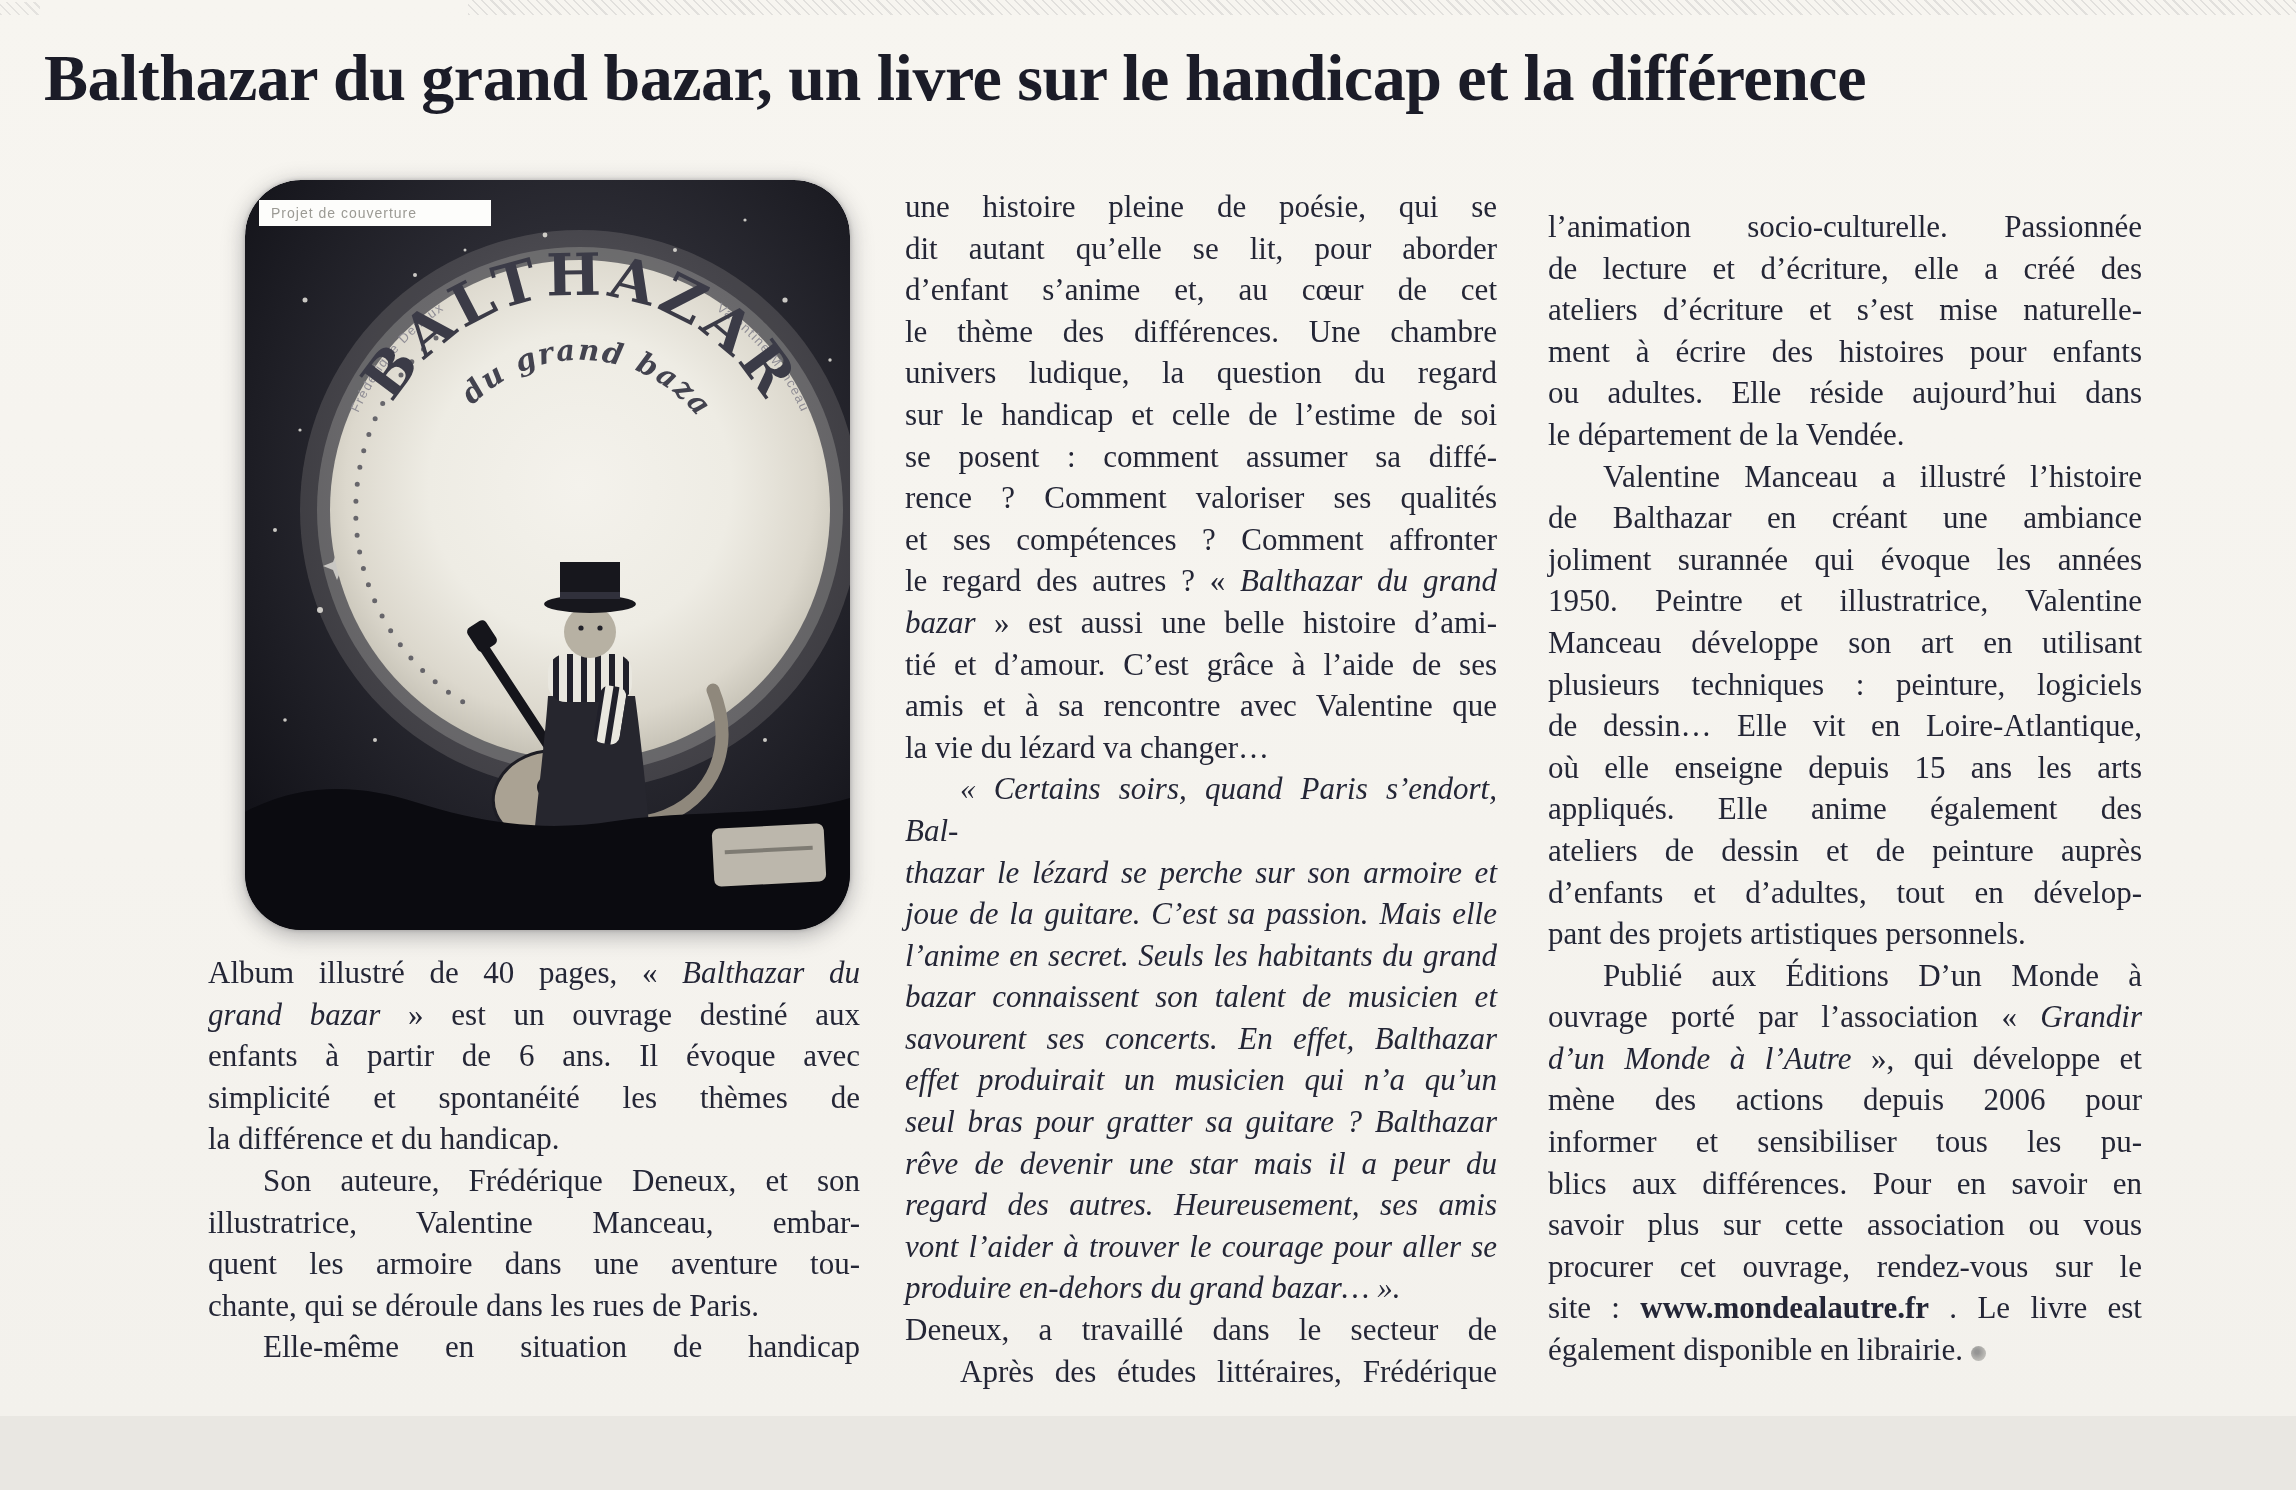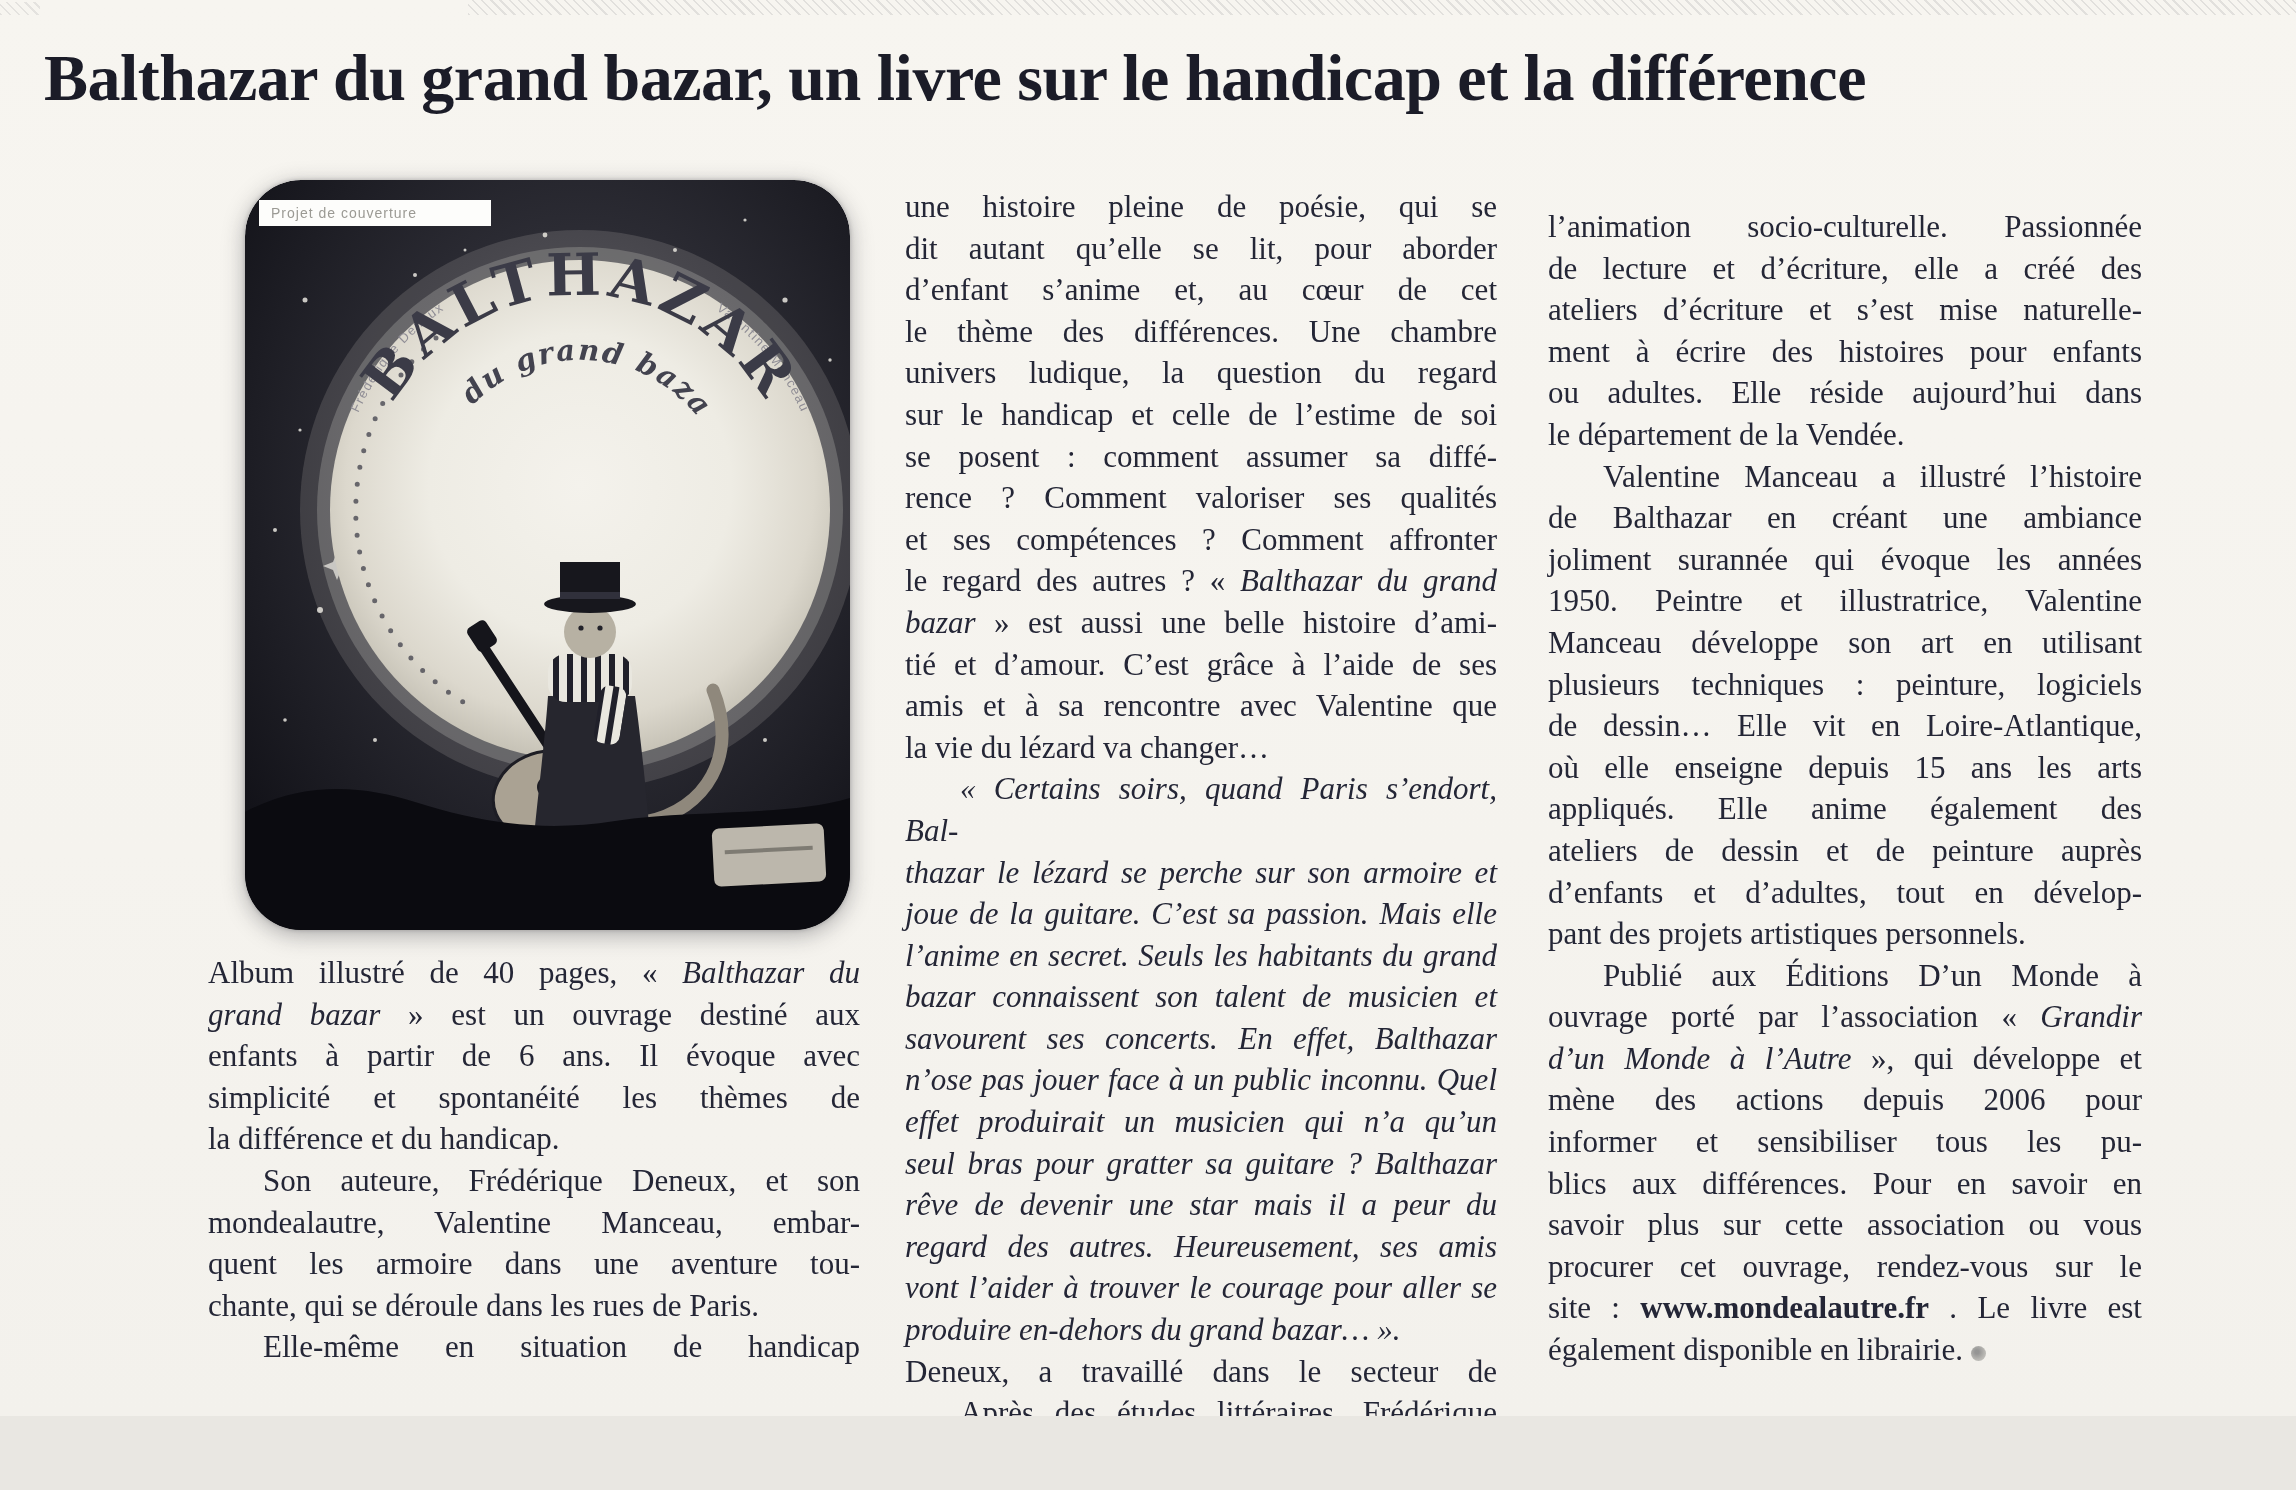--- a/index.html
+++ b/index.html
@@ -157,21 +157,21 @@
   <div id="col-1" class="col">
       <div class="para">
         <div class="line">Album illustré de 40 pages, « <i>Balthazar du</i></div>
         <div class="line"><i>grand bazar</i> » est un ouvrage destiné aux</div>
         <div class="line">enfants à partir de 6 ans. Il évoque avec</div>
         <div class="line">simplicité et spontanéité les thèmes de</div>
         <div class="line noj">la différence et du handicap.</div>
       </div>
       <div class="para">
         <div class="line ind">Son auteure, Frédérique Deneux, et son</div>
-        <div class="line">mondealautre, Valentine Manceau, embar-</div>
+        <div class="line">illustratrice, Valentine Manceau, embar-</div>
         <div class="line">quent les armoire dans une aventure tou-</div>
         <div class="line noj">chante, qui se déroule dans les rues de Paris.</div>
       </div>
       <div class="para">
         <div class="line ind">Elle-même en situation de handicap</div>
       </div>
     </div>
   <div id="col-2" class="col">
       <div class="para">
         <div class="line">une histoire pleine de poésie, qui se</div>
@@ -189,21 +189,20 @@
         <div class="line">amis et à sa rencontre avec Valentine que</div>
         <div class="line noj">la vie du lézard va changer…</div>
       </div>
       <div class="para it">
         <div class="line ind">« Certains soirs, quand Paris s’endort, Bal-</div>
         <div class="line">thazar le lézard se perche sur son armoire et</div>
         <div class="line">joue de la guitare. C’est sa passion. Mais elle</div>
         <div class="line">l’anime en secret. Seuls les habitants du grand</div>
         <div class="line">bazar connaissent son talent de musicien et</div>
         <div class="line">savourent ses concerts. En effet, Balthazar</div>
-        <div class="line">n’ose pas jouer face à un public inconnu. Quel</div>
         <div class="line">effet produirait un musicien qui n’a qu’un</div>
         <div class="line">seul bras pour gratter sa guitare ? Balthazar</div>
         <div class="line">rêve de devenir une star mais il a peur du</div>
         <div class="line">regard des autres. Heureusement, ses amis</div>
         <div class="line">vont l’aider à trouver le courage pour aller se</div>
         <div class="line noj">produire en-dehors du grand bazar… ».</div>
       </div>
       <div class="para">
         <div class="line">Deneux, a travaillé dans le secteur de</div>
         <div class="line ind">Après des études littéraires, Frédérique</div>

